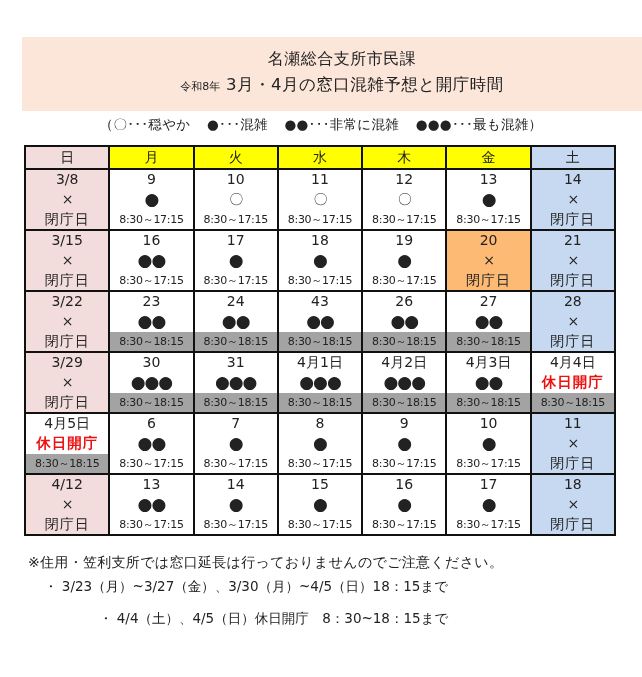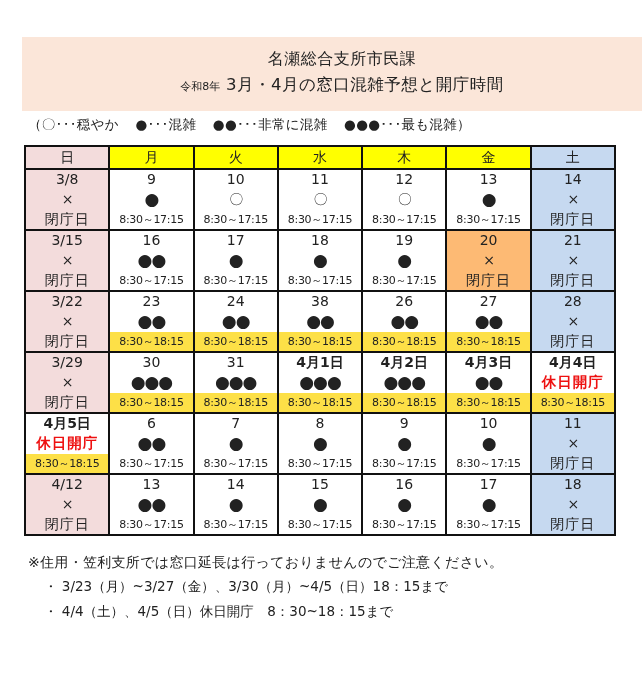--- a/index.html
+++ b/index.html
@@ -5,50 +5,50 @@
   html, body { margin: 0; padding: 0; background: #ffffff; }
   body { width: 642px; height: 677px; position: relative; overflow: hidden;
          font-family: "DejaVu Sans", "Liberation Sans", sans-serif; color: #222; }
   .header-box { position: absolute; left: 22px; top: 37px; width: 640px; height: 74px;
                 background: #fbe6d9; text-align: center; }
   .title { font-size: 16px; margin-top: 11px; line-height: 22px; letter-spacing: 0.5px; }
   .subtitle { line-height: 26px; margin-top: 2px; }
   .subtitle .era { font-size: 11px; }
   .subtitle .main { font-size: 16.5px; letter-spacing: 0.5px; }
   .legend { position: absolute; left: 22px; top: 116px; width: 598px; font-size: 13.5px;
-            white-space: nowrap; letter-spacing: 0.3px; }
+            text-align: center; white-space: nowrap; letter-spacing: 0.3px; }
   .legend span { margin: 0 6px; }
   table.cal { position: absolute; left: 24px; top: 145px; border-collapse: collapse;
               table-layout: fixed; width: 592px; }
   table.cal td, table.cal th { border: 2px solid #111; padding: 0; text-align: center;
               vertical-align: top; overflow: hidden; }
   table.cal th { height: 21px; font-weight: normal; font-size: 14px; line-height: 21px; }
   th.sun { background: #f3dcdc; }
   th.wk { background: #ffff00; }
   th.sat { background: #c6d9f0; }
   table.cal td { height: 59px; }
   td.sun { background: #f3dcdc; }
   td.sat { background: #c6d9f0; }
   td.holiday { background: #fdba74; }
   td.white { background: #ffffff; }
   .cell { display: flex; flex-direction: column; height: 59px; }
   .date { font-size: 14px; line-height: 19px; height: 19px; }
-  .date.bold { font-weight: bold; }
+  .date.bold { font-weight: normal; }
   .mark { font-size: 14px; line-height: 21px; height: 21px; letter-spacing: -1px; }
   .mark.dots { font-size: 17px; }
   .mark.red { color: #ee1111; font-weight: bold; font-size: 14.5px; letter-spacing: 1px; }
   .time { font-size: 11px; line-height: 19px; height: 19px; white-space: nowrap;
           letter-spacing: -0.3px; }
-  .time.ext { background: #fde047; }
+  .time.ext { background: #a3a3a3; }
   .closed { font-size: 14px; line-height: 19px; height: 19px; letter-spacing: 1px; }
   .notes { position: absolute; left: 28px; top: 552px; font-size: 14px; white-space: nowrap; }
   .notes .n1 { line-height: 20px; letter-spacing: 0.3px; }
   .notes .n2 { line-height: 20px; margin-top: 14px; letter-spacing: 0.3px; }
   .notes .b { line-height: 20px; margin-left: 16px; margin-top: 4px; font-size: 13.5px; }
-  .notes .b + .b { margin-top: 5px; }
+  .notes .b + .b { margin-top: 12px; text-align: center; }
 </style>
 </head>
 <body>
 
 <div class="header-box">
   <div class="title">名瀬総合支所市民課</div>
   <div class="subtitle">
     <span class="era">令和8年</span><span class="main"> 3月・4月の窓口混雑予想と開庁時間</span>
   </div>
 </div>
@@ -192,21 +192,21 @@
         </td>
         <td class="white">
           <div class="cell">
             <div class="date">24</div>
             <div class="mark dots">●●</div>
             <div class="time ext">8:30～18:15</div>
           </div>
         </td>
         <td class="white">
           <div class="cell">
-            <div class="date">38</div>
+            <div class="date">43</div>
             <div class="mark dots">●●</div>
             <div class="time ext">8:30～18:15</div>
           </div>
         </td>
         <td class="white">
           <div class="cell">
             <div class="date">26</div>
             <div class="mark dots">●●</div>
             <div class="time ext">8:30～18:15</div>
           </div>

